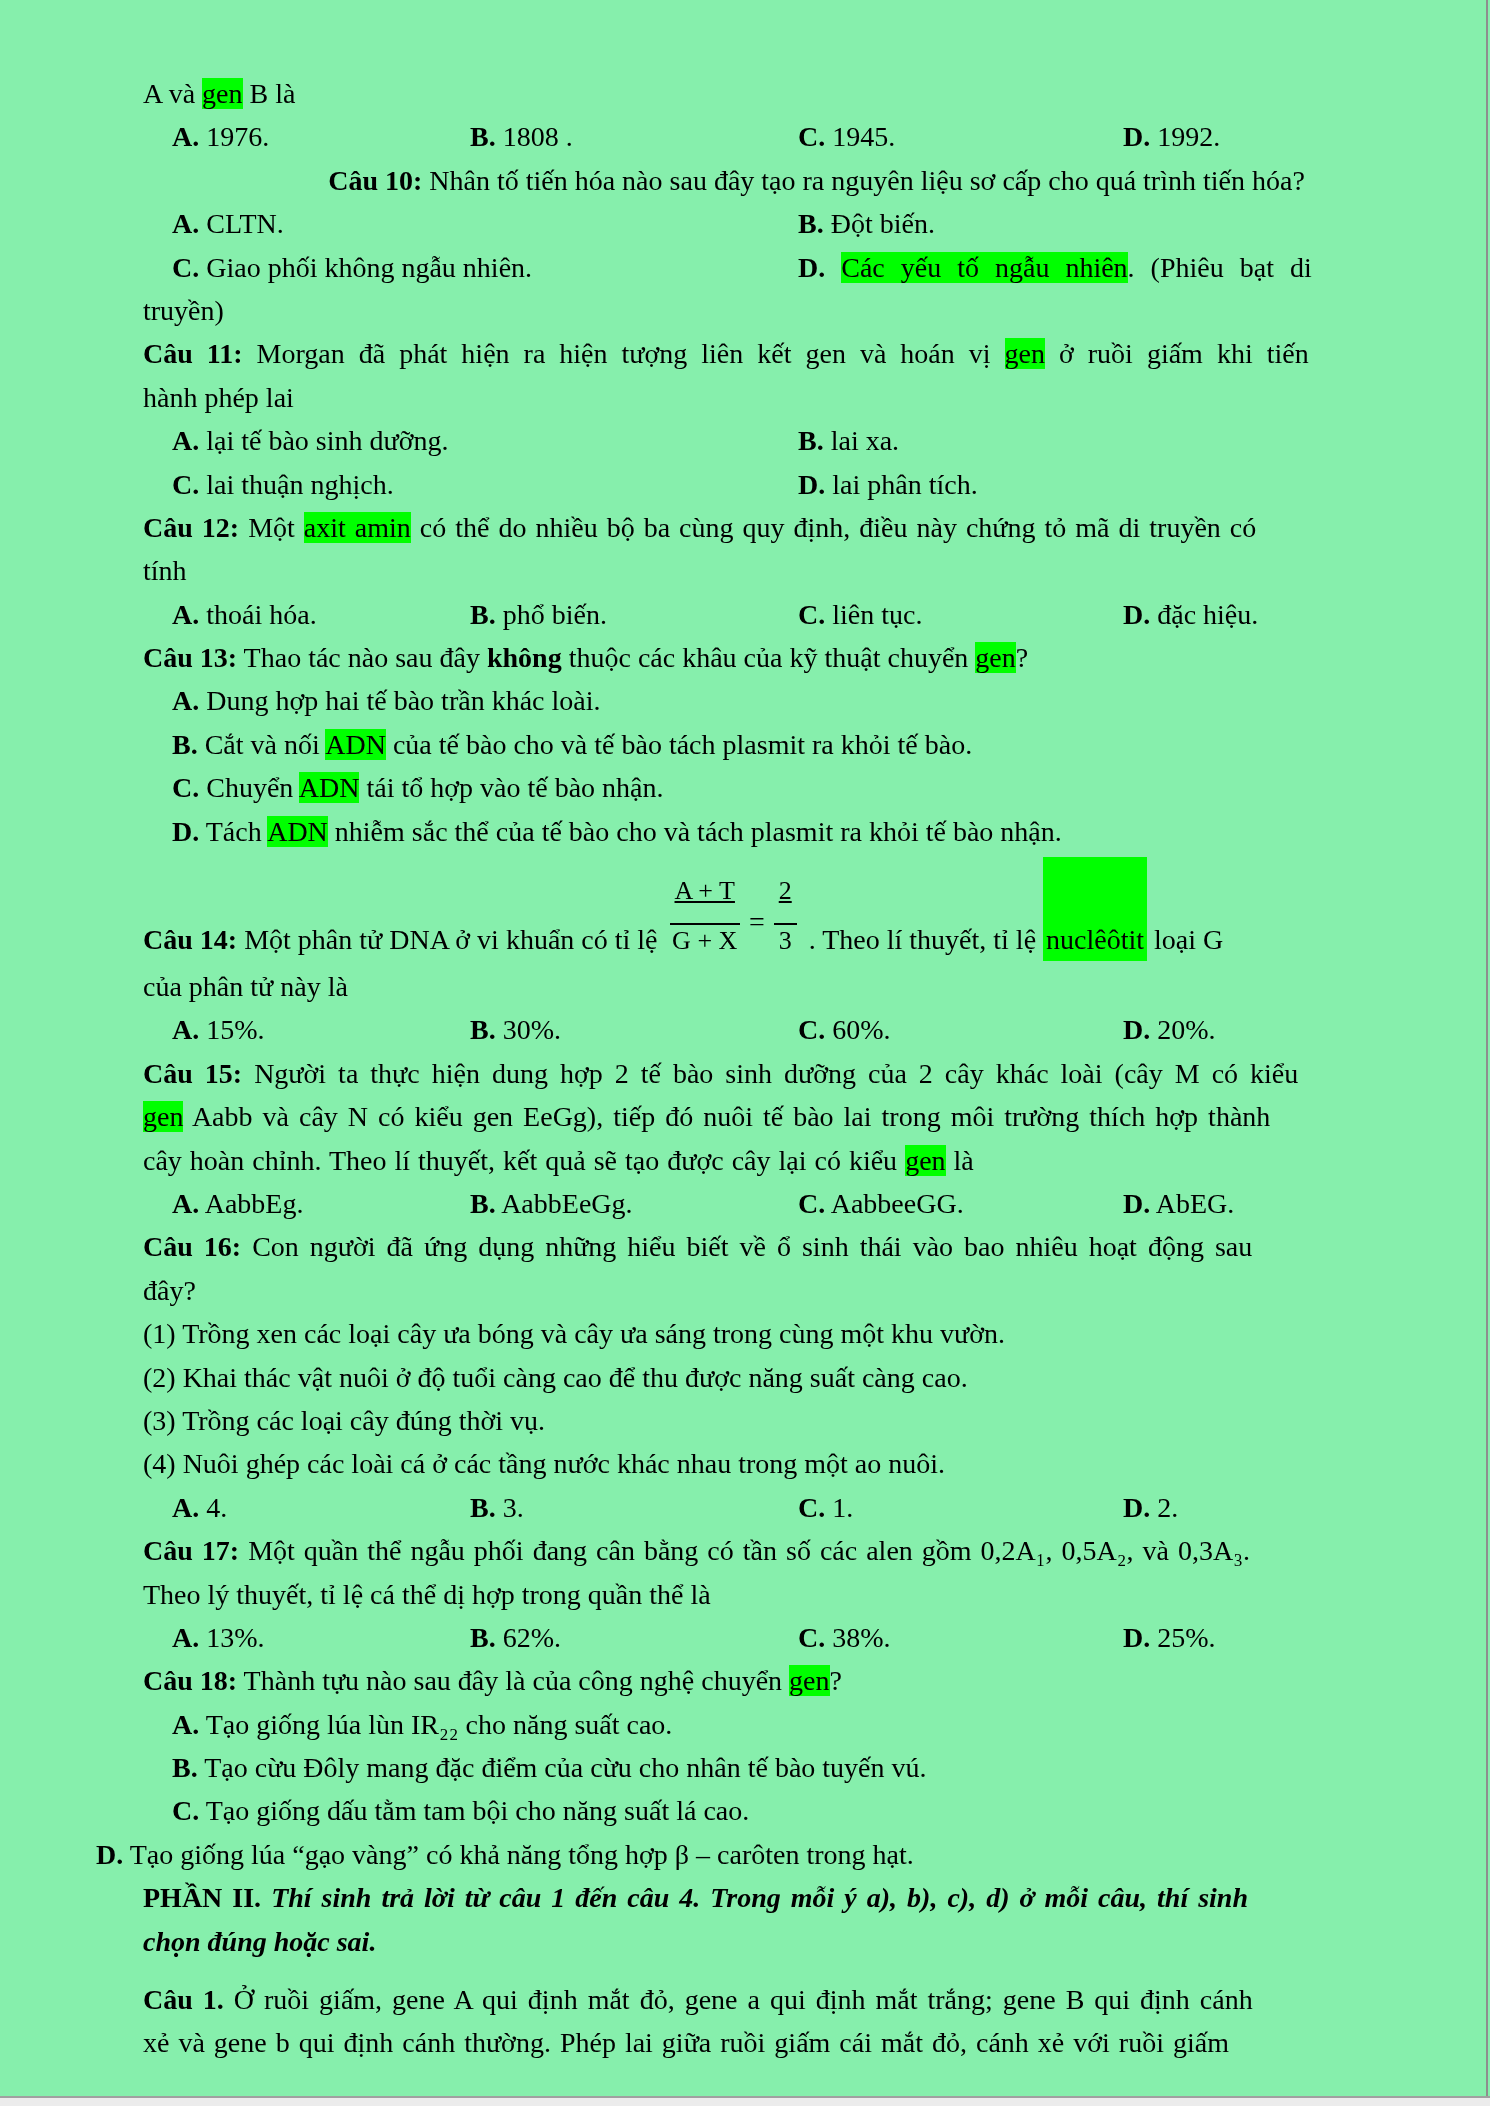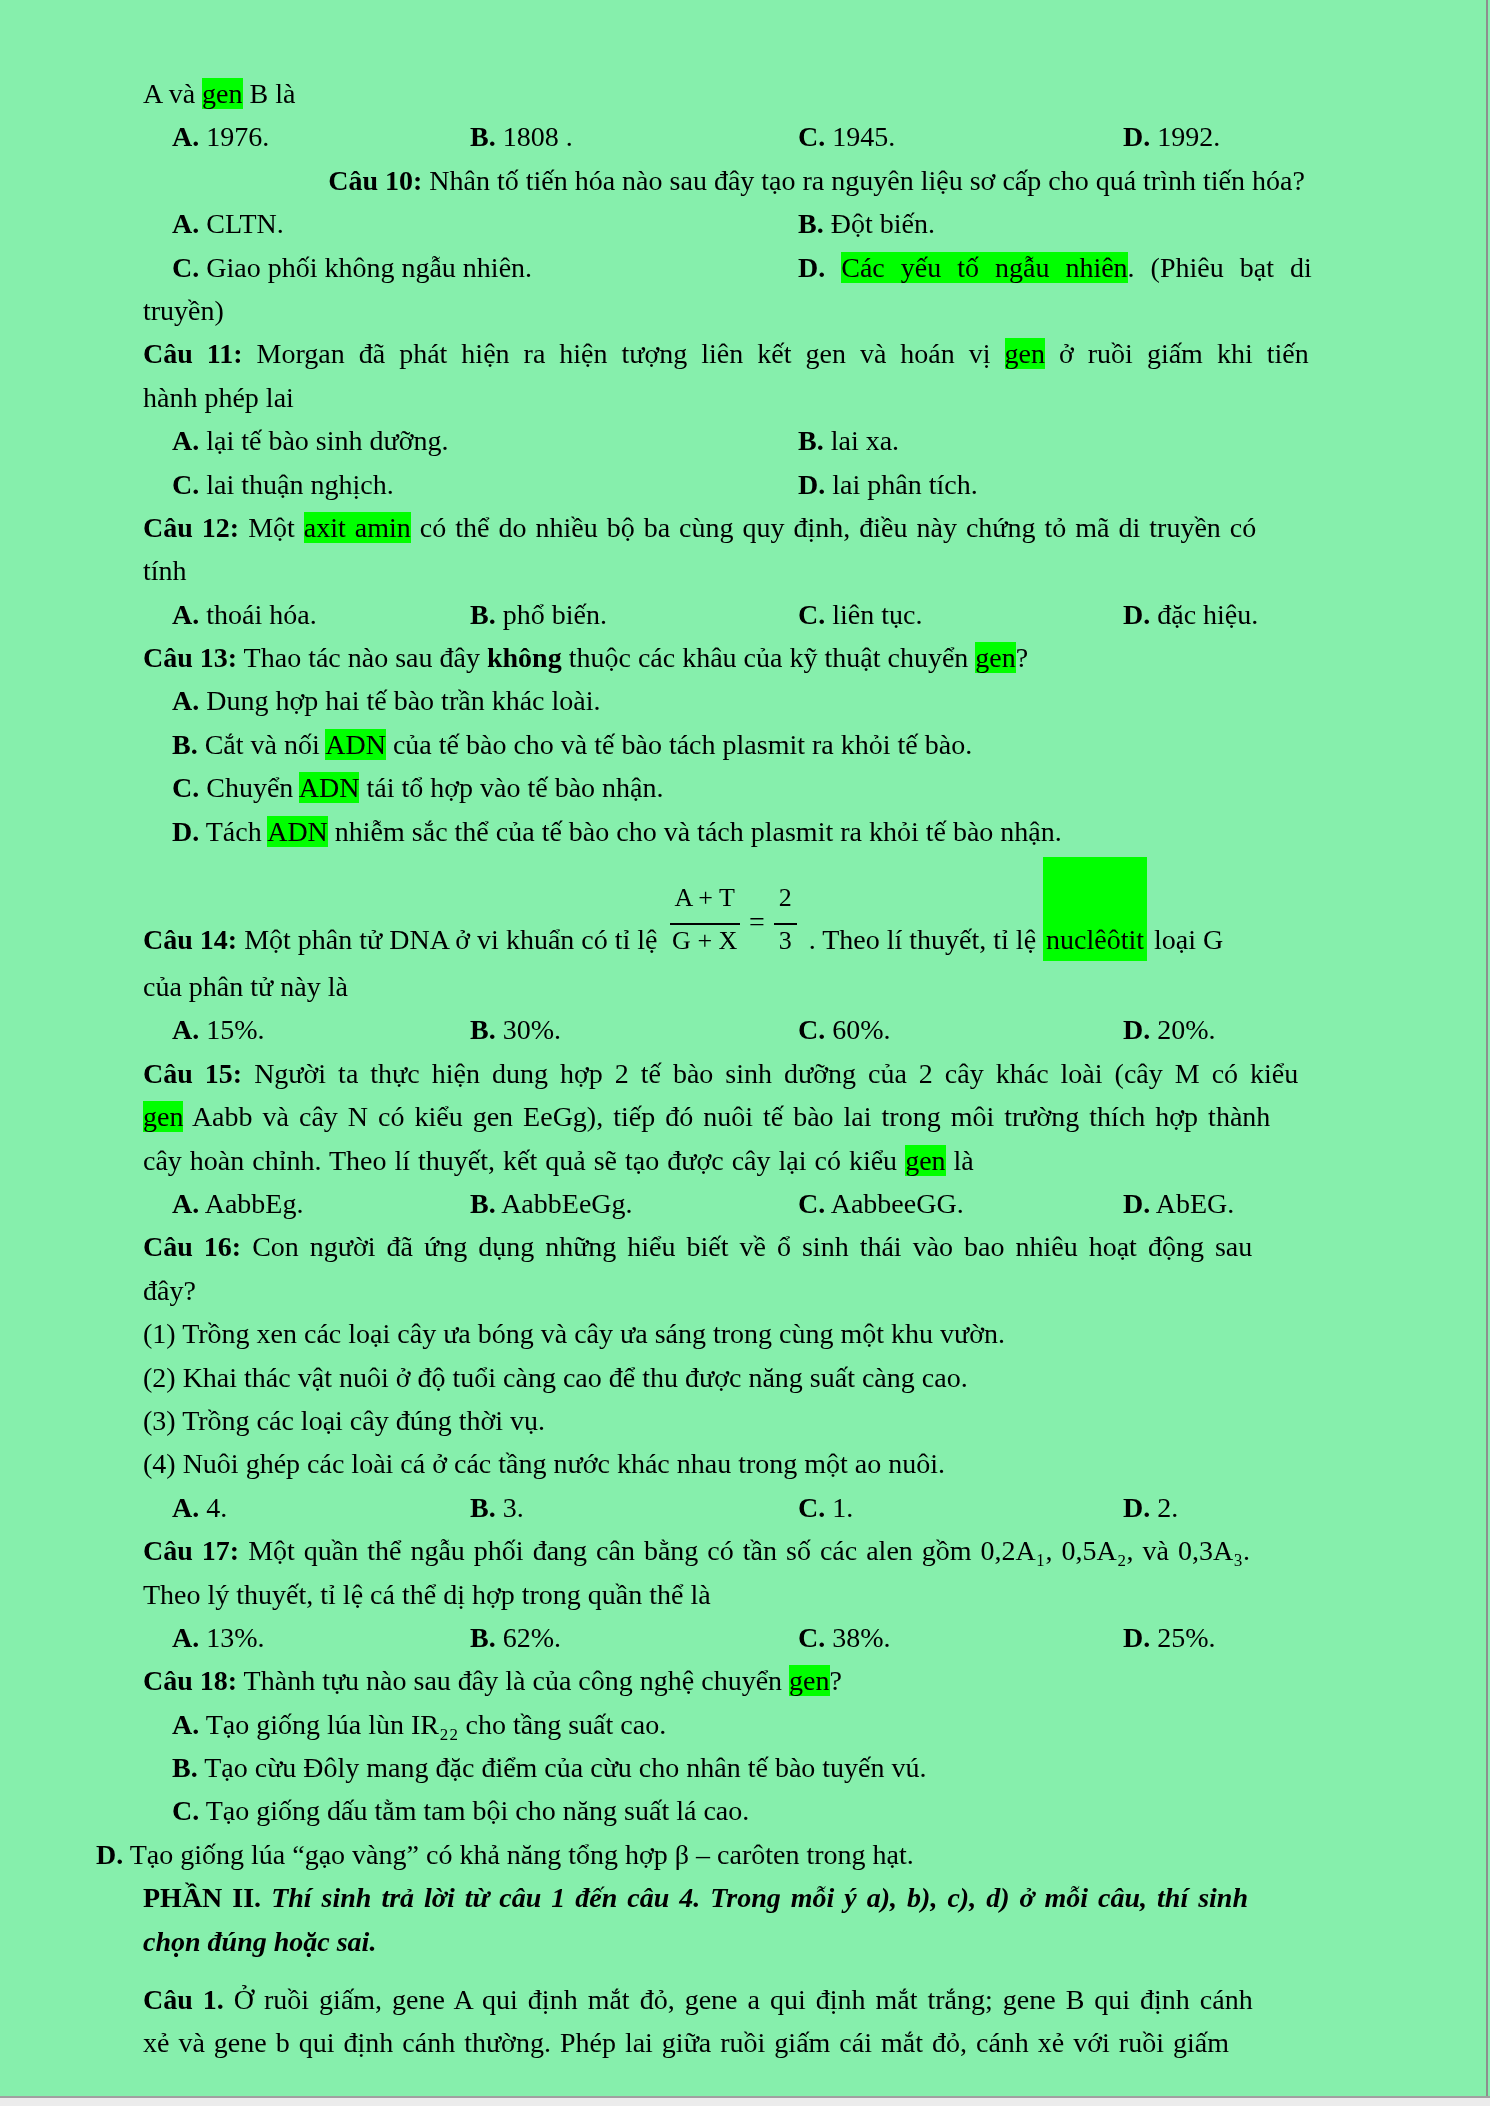--- a/index.html
+++ b/index.html
@@ -15,21 +15,21 @@
   .content{position:absolute;top:72px;left:0;right:0;}
   .line{position:relative;height:43.4px;line-height:43.4px;white-space:nowrap;}
   .col{position:absolute;top:0;white-space:nowrap;}
   .b{font-weight:bold;}
   .bi{font-weight:bold;font-style:italic;}
   .hl{background:var(--hl);}
   
   .fline{height:112px;}
   .finner{position:absolute;left:143px;bottom:4px;line-height:36px;white-space:nowrap;}
   .frac{display:inline-block;text-align:center;vertical-align:baseline;font-size:26px;line-height:30px;margin:0 5px;}
-  .frac .fn{display:block;border-bottom:2px solid #000;padding:0 5px 10px;}
+  .frac .fn{display:block;border-bottom:2px solid #000;padding:0 5px 17px;text-decoration:underline;}
   .frac .fd{display:block;padding-top:1px;}
   .req{vertical-align:18px;padding:0 4px;}
   .hlb{display:inline-block;background:var(--hl);padding:66px 3px 4px 3px;line-height:34px;vertical-align:baseline;}
   
   .redge{position:absolute;top:0;right:2px;width:2px;height:100%;background:#8e8e8e;}
   .bline{position:absolute;left:0;right:0;bottom:8px;height:2px;background:#a0a0a0;}
   .bband{position:absolute;left:0;right:0;bottom:0;height:8px;background:#ececec;}
 </style>
 </head>
 <body>
@@ -109,21 +109,21 @@
       </div>
       <div class="line" style="padding-left: 143px; word-spacing: 2px;"><span class="b">Câu 17:</span><span class=""> Một quần thể ngẫu phối đang cân bằng có tần số các alen gồm 0,2A₁, 0,5A₂, và 0,3A₃.</span></div>
       <div class="line" style="padding-left: 143px;"><span class="">Theo lý thuyết, tỉ lệ cá thể dị hợp trong quần thể là</span></div>
       <div class="line">
         <span class="col" style="left: 172px;"><span class="b">A.</span><span class=""> 13%.</span></span>
         <span class="col" style="left: 470px;"><span class="b">B.</span><span class=""> 62%.</span></span>
         <span class="col" style="left: 798px;"><span class="b">C.</span><span class=""> 38%.</span></span>
         <span class="col" style="left: 1123px;"><span class="b">D.</span><span class=""> 25%.</span></span>
       </div>
       <div class="line" style="padding-left: 143px;"><span class="b">Câu 18:</span><span class=""> Thành tựu nào sau đây là của công nghệ chuyển </span><span class="hl">gen</span><span class="">?</span></div>
-      <div class="line" style="padding-left: 172px;"><span class="b">A.</span><span class=""> Tạo giống lúa lùn IR₂₂ cho tầng suất cao.</span></div>
+      <div class="line" style="padding-left: 172px;"><span class="b">A.</span><span class=""> Tạo giống lúa lùn IR₂₂ cho năng suất cao.</span></div>
       <div class="line" style="padding-left: 172px;"><span class="b">B.</span><span class=""> Tạo cừu Đôly mang đặc điểm của cừu cho nhân tế bào tuyến vú.</span></div>
       <div class="line" style="padding-left: 172px;"><span class="b">C.</span><span class=""> Tạo giống dấu tằm tam bội cho năng suất lá cao.</span></div>
       <div class="line" style="padding-left: 96px;"><span class="b">D.</span><span class=""> Tạo giống lúa “gạo vàng” có khả năng tổng hợp β – carôten trong hạt.</span></div>
       <div class="line" style="padding-left: 143px; word-spacing: 3px;"><span class="b">PHẦN II. </span><span class="bi">Thí sinh trả lời từ câu 1 đến câu 4. Trong mỗi ý a), b), c), d) ở mỗi câu, thí sinh</span></div>
       <div class="line" style="padding-left: 143px;"><span class="bi">chọn đúng hoặc sai.</span></div>
       <div class="line" style="margin-top: 15px; padding-left: 143px; word-spacing: 3px;"><span class="b">Câu 1.</span><span class=""> Ở ruồi giấm, gene A qui định mắt đỏ, gene a qui định mắt trắng; gene B qui định cánh</span></div>
       <div class="line" style="padding-left: 143px; word-spacing: 2px;"><span class="">xẻ và gene b qui định cánh thường. Phép lai giữa ruồi giấm cái mắt đỏ, cánh xẻ với ruồi giấm</span></div>
     </div>
   <div class="redge"></div>
   <div class="bline"></div>

